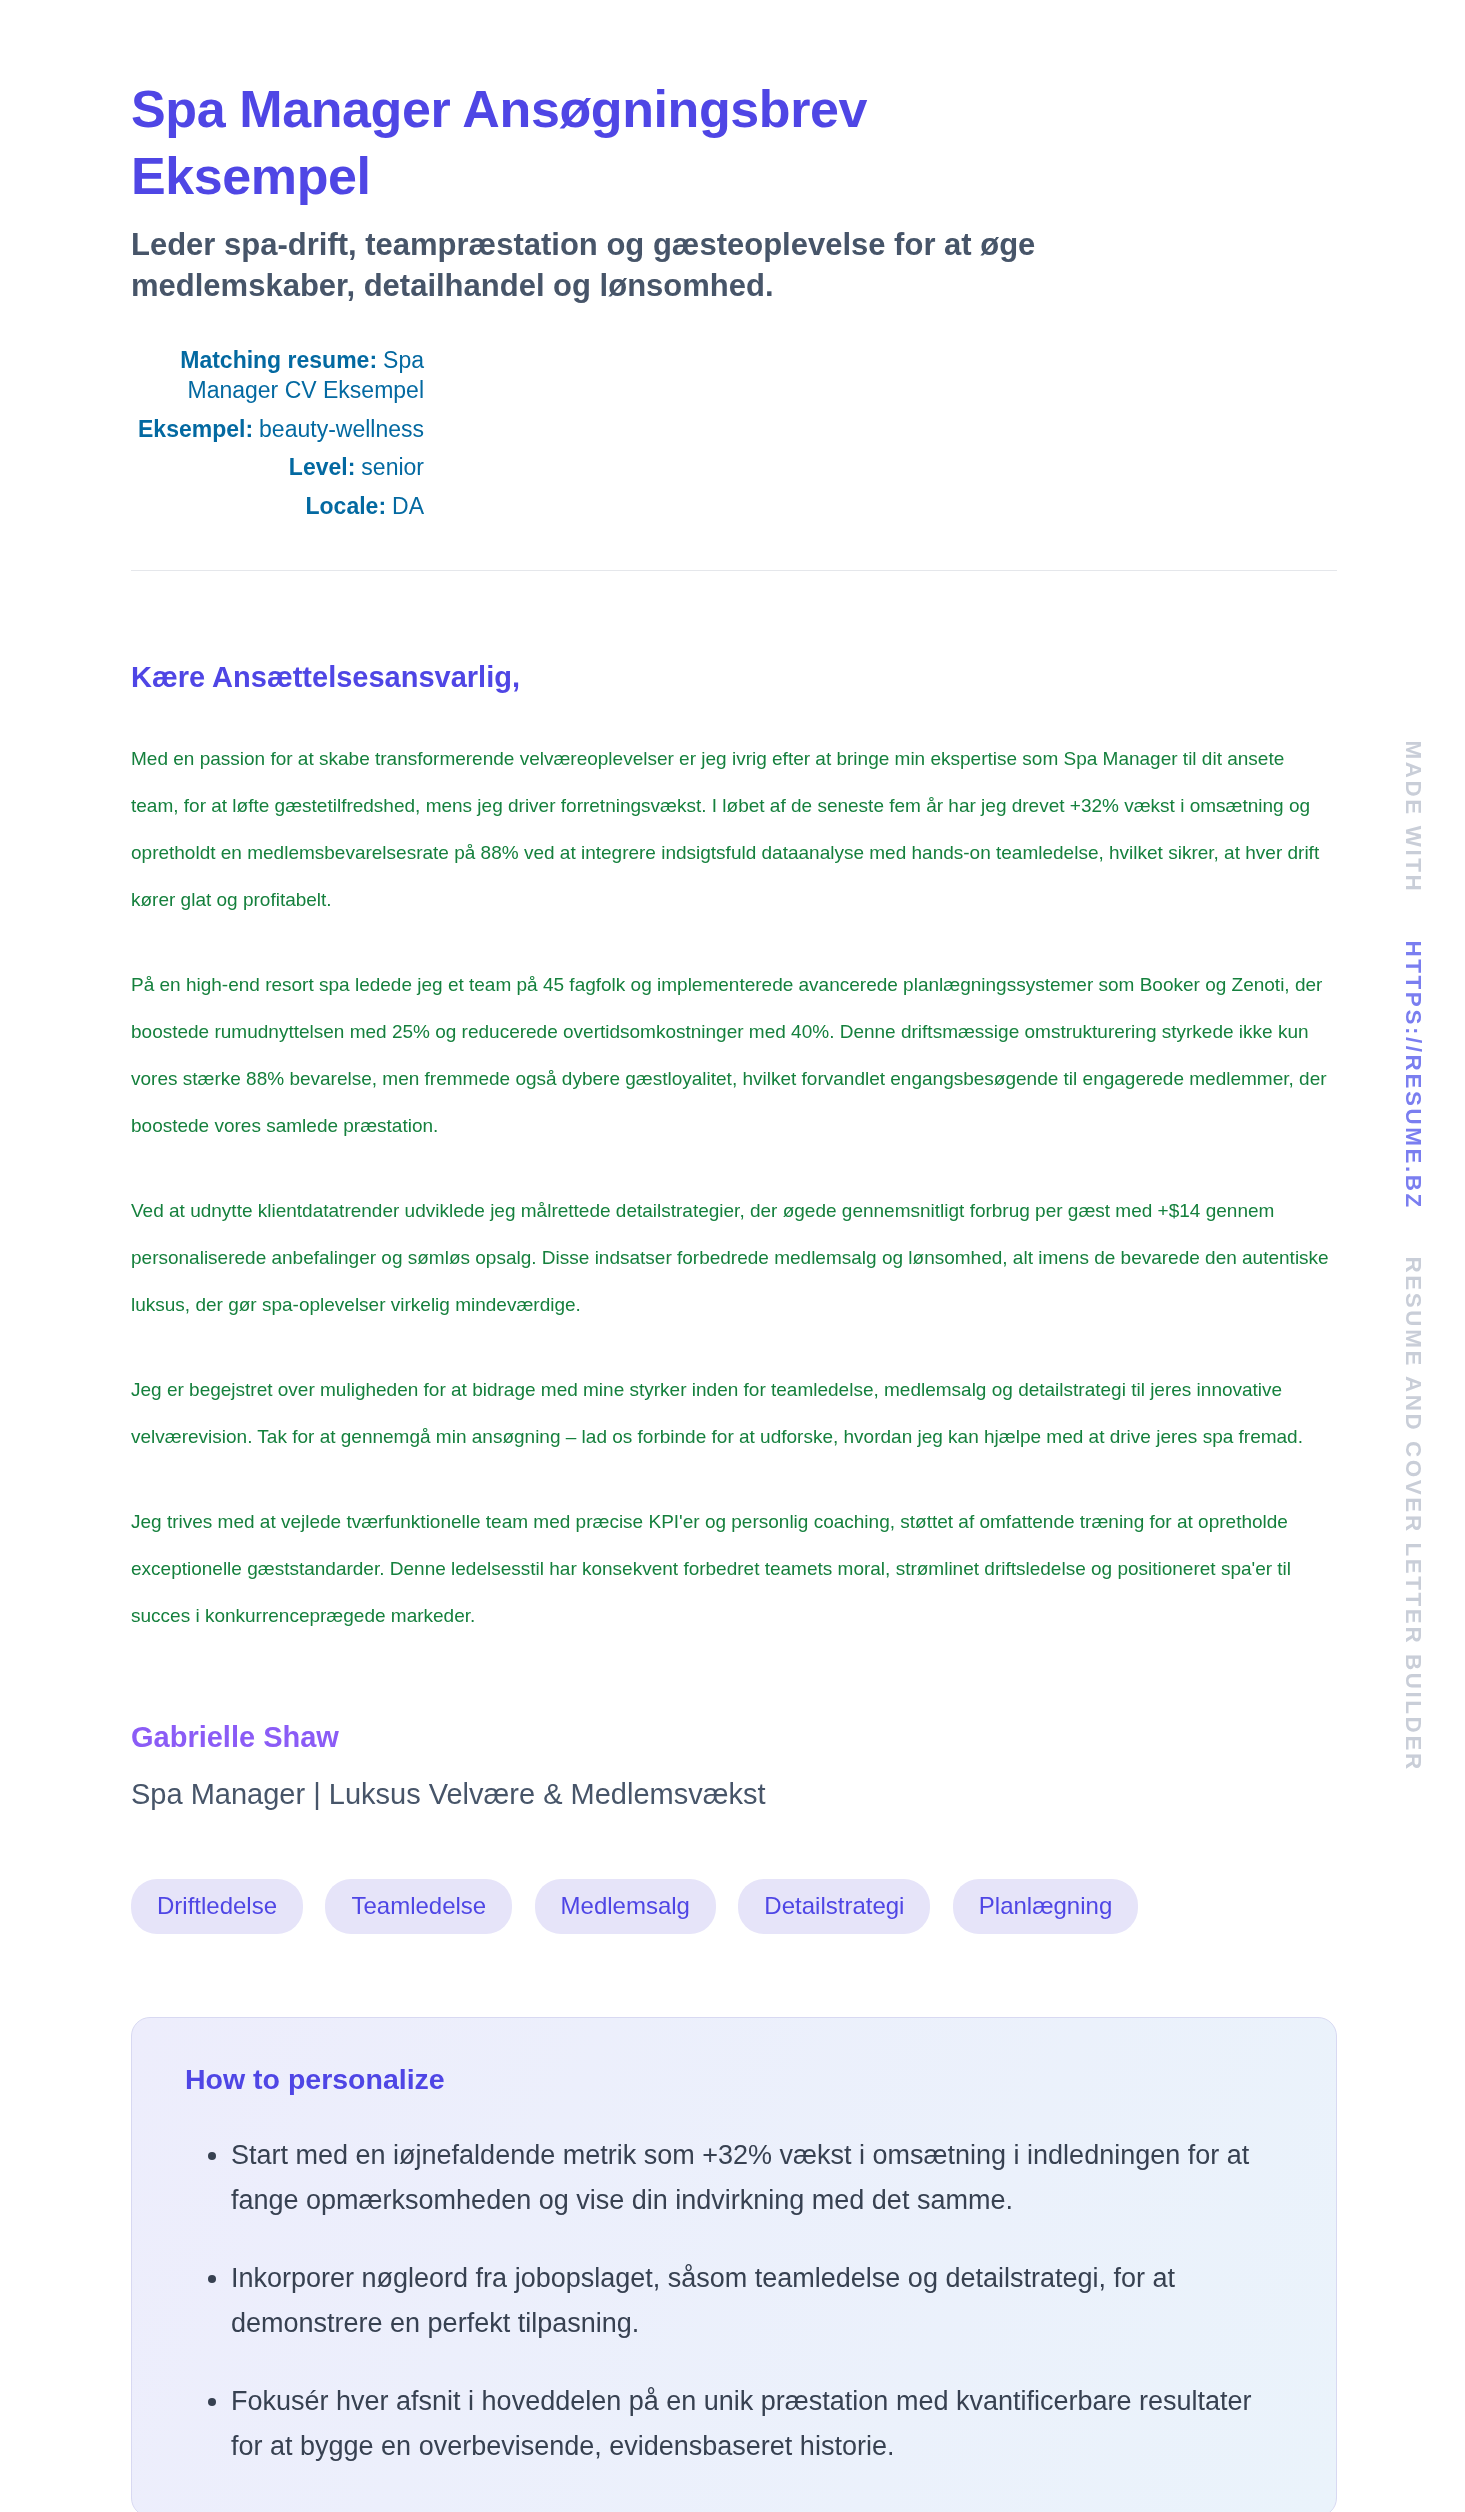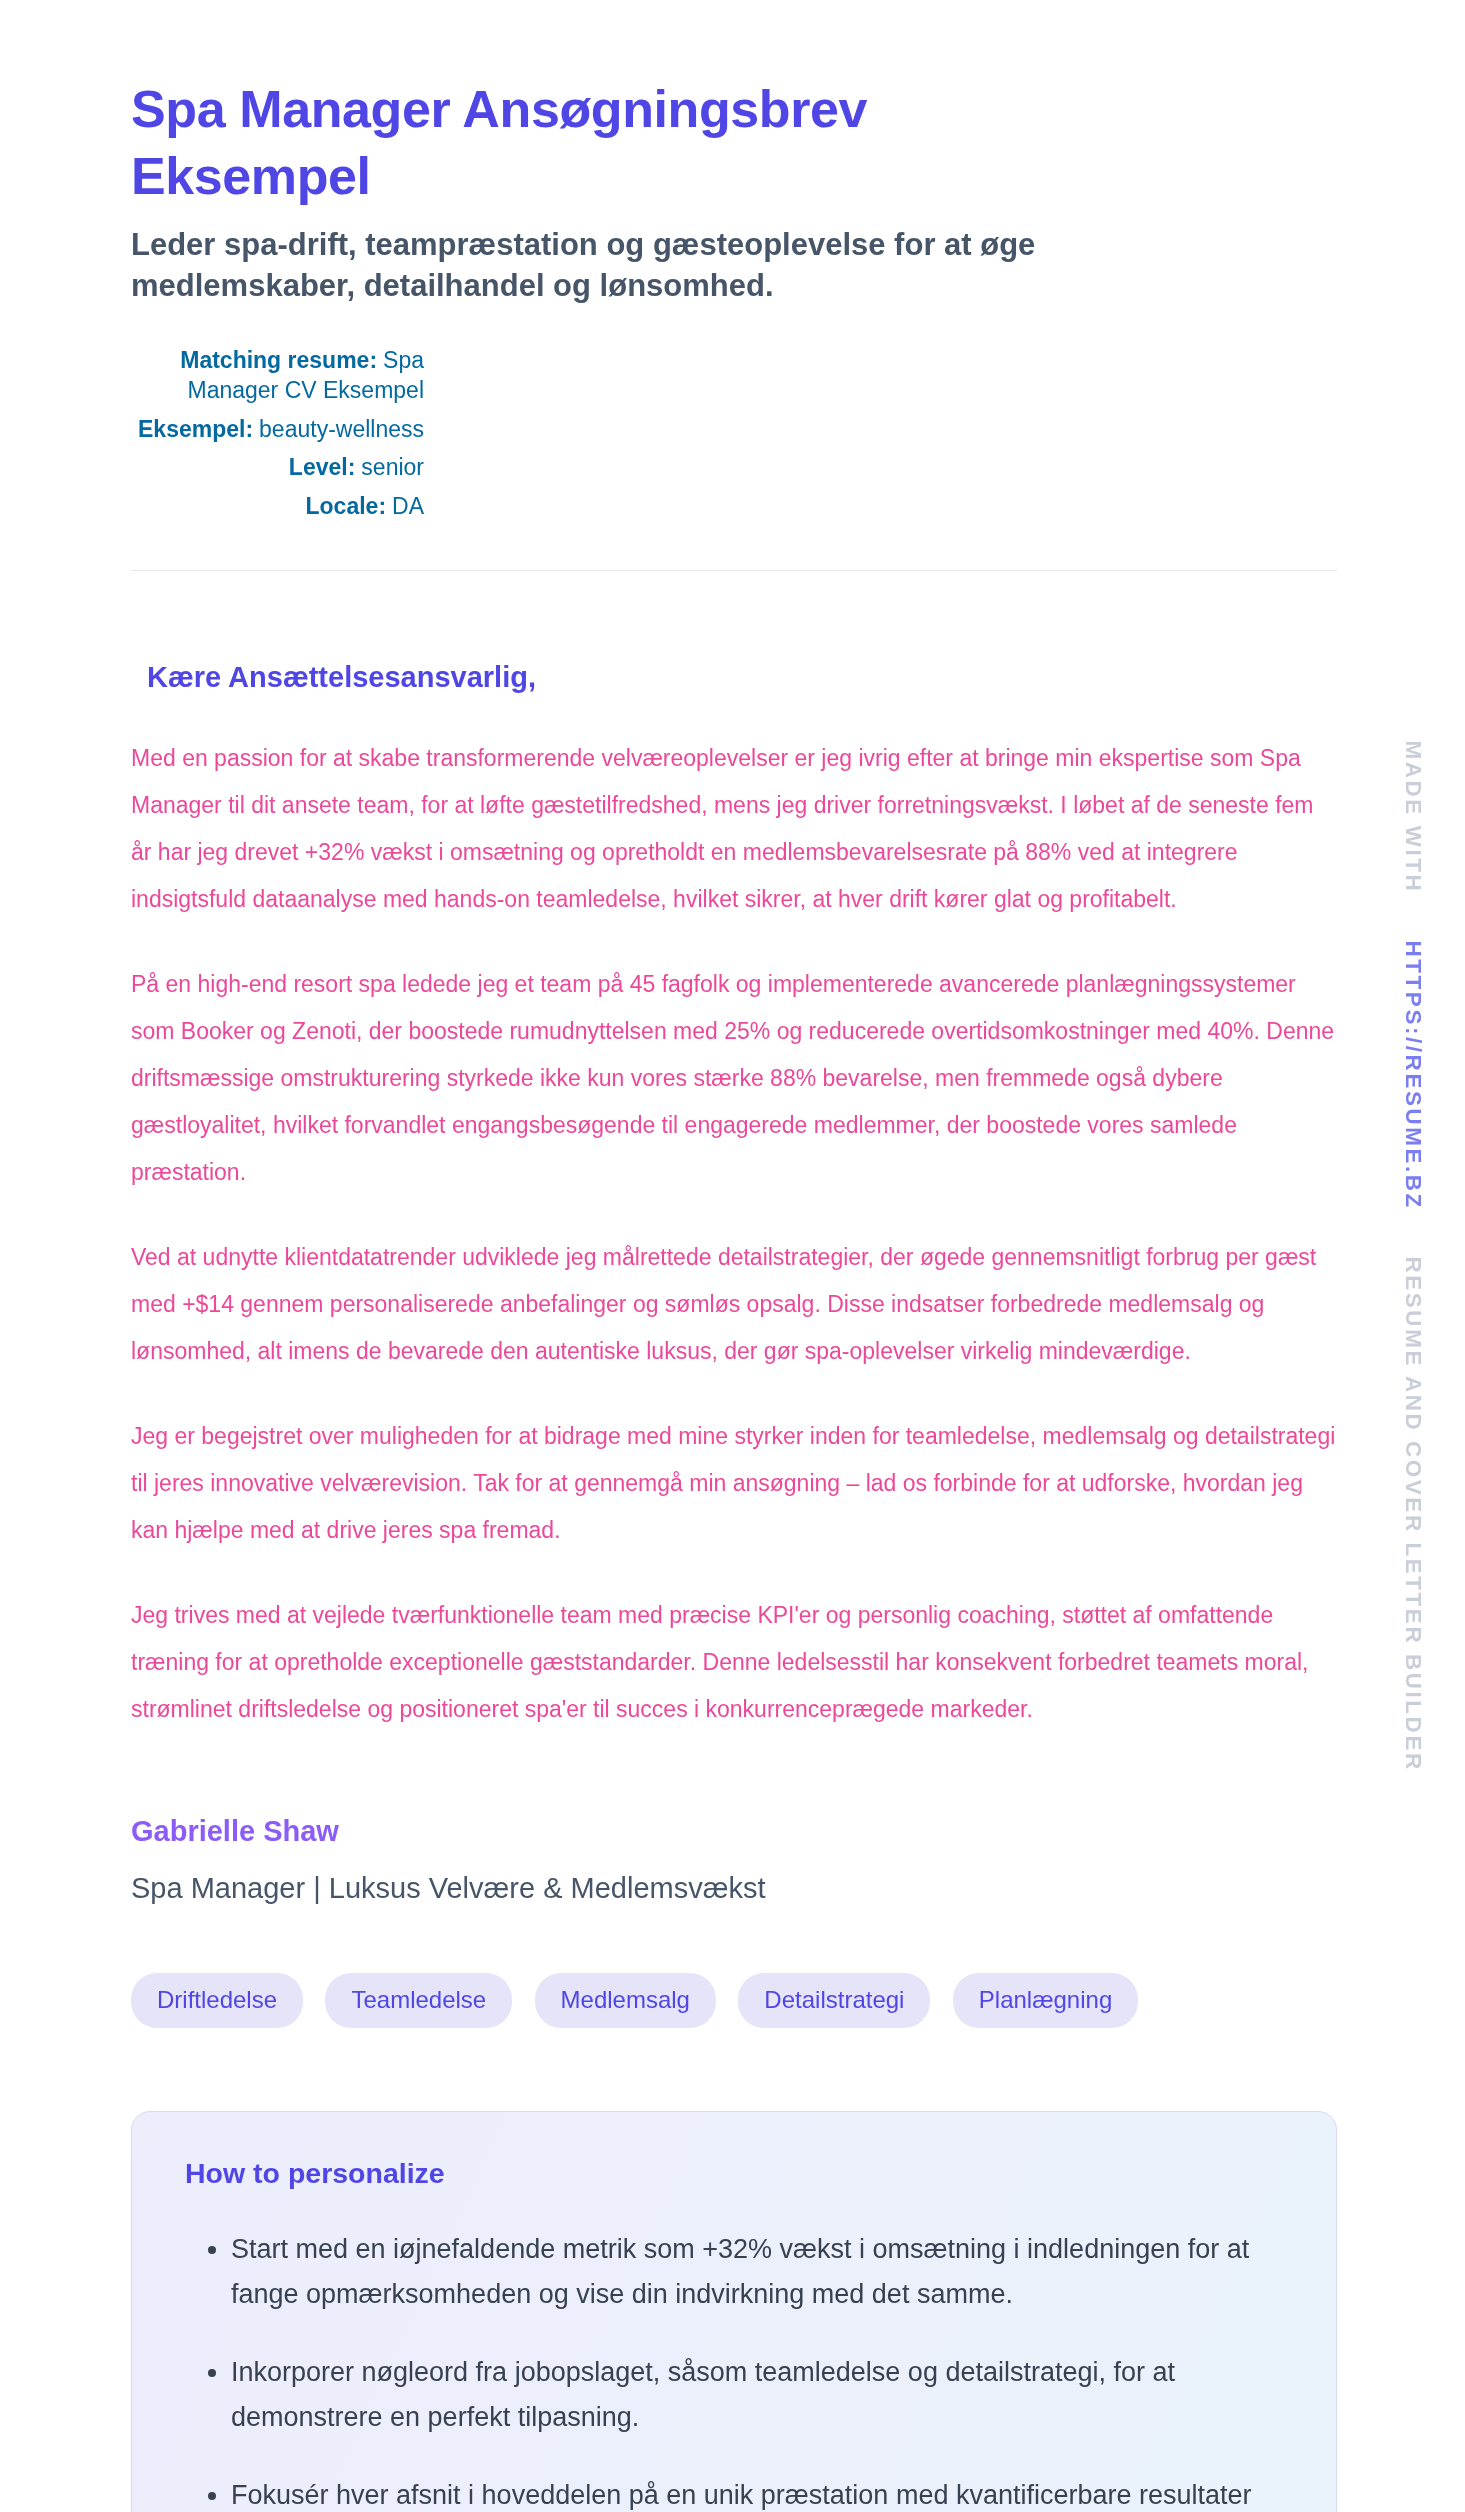--- a/index.html
+++ b/index.html
@@ -14,22 +14,22 @@
   .page-subtitle { margin:0; font-size:31px; line-height:41px; font-weight:700;
                    color:#475569; max-width:931px; }
   .meta { width:293px; flex-shrink:0; text-align:right; font-size:23px; line-height:30px;
           color:#0369a1; padding-top:5.2px; }
   .meta p { margin:0 0 8.6px 0; }
   .meta-label { font-weight:700; margin-right:6px; }
 
   .divider { border:none; border-top:1.7px solid #e5e7eb; margin:40px 0 0 0; }
 
   
-  .greeting { margin:86px 0 0 16px; font-size:29px; line-height:40px; font-weight:700; color:#4f46e5; }
-  .para { margin:38px 0 0 0; font-size:23px; line-height:47px; color:#ec4899; max-width:1207px; }
+  .greeting { margin:86px 0 0 0; font-size:29px; line-height:40px; font-weight:700; color:#4f46e5; }
+  .para { margin:38px 0 0 0; font-size:19px; line-height:47px; color:#15803d; max-width:1207px; }
   .sig-name { margin:79px 0 0 0; font-size:29px; line-height:38px; font-weight:700; color:#8b5cf6; }
   .sig-role { margin:19px 0 0 0; font-size:29px; line-height:38px; color:#475569; }
 
   
   .tags { margin-top:66px; display:flex; flex-wrap:wrap; gap:22.4px; }
   .tag { display:inline-block; background:#e6e4f9; color:#4f46e5; font-size:24px; line-height:26px;
          font-weight:500; padding:14.7px 26px; border-radius:26px; cursor:pointer; }
 
   
   .tipbox { margin-top:83px; border:1.7px solid #d8d9f2; border-radius:19px;

